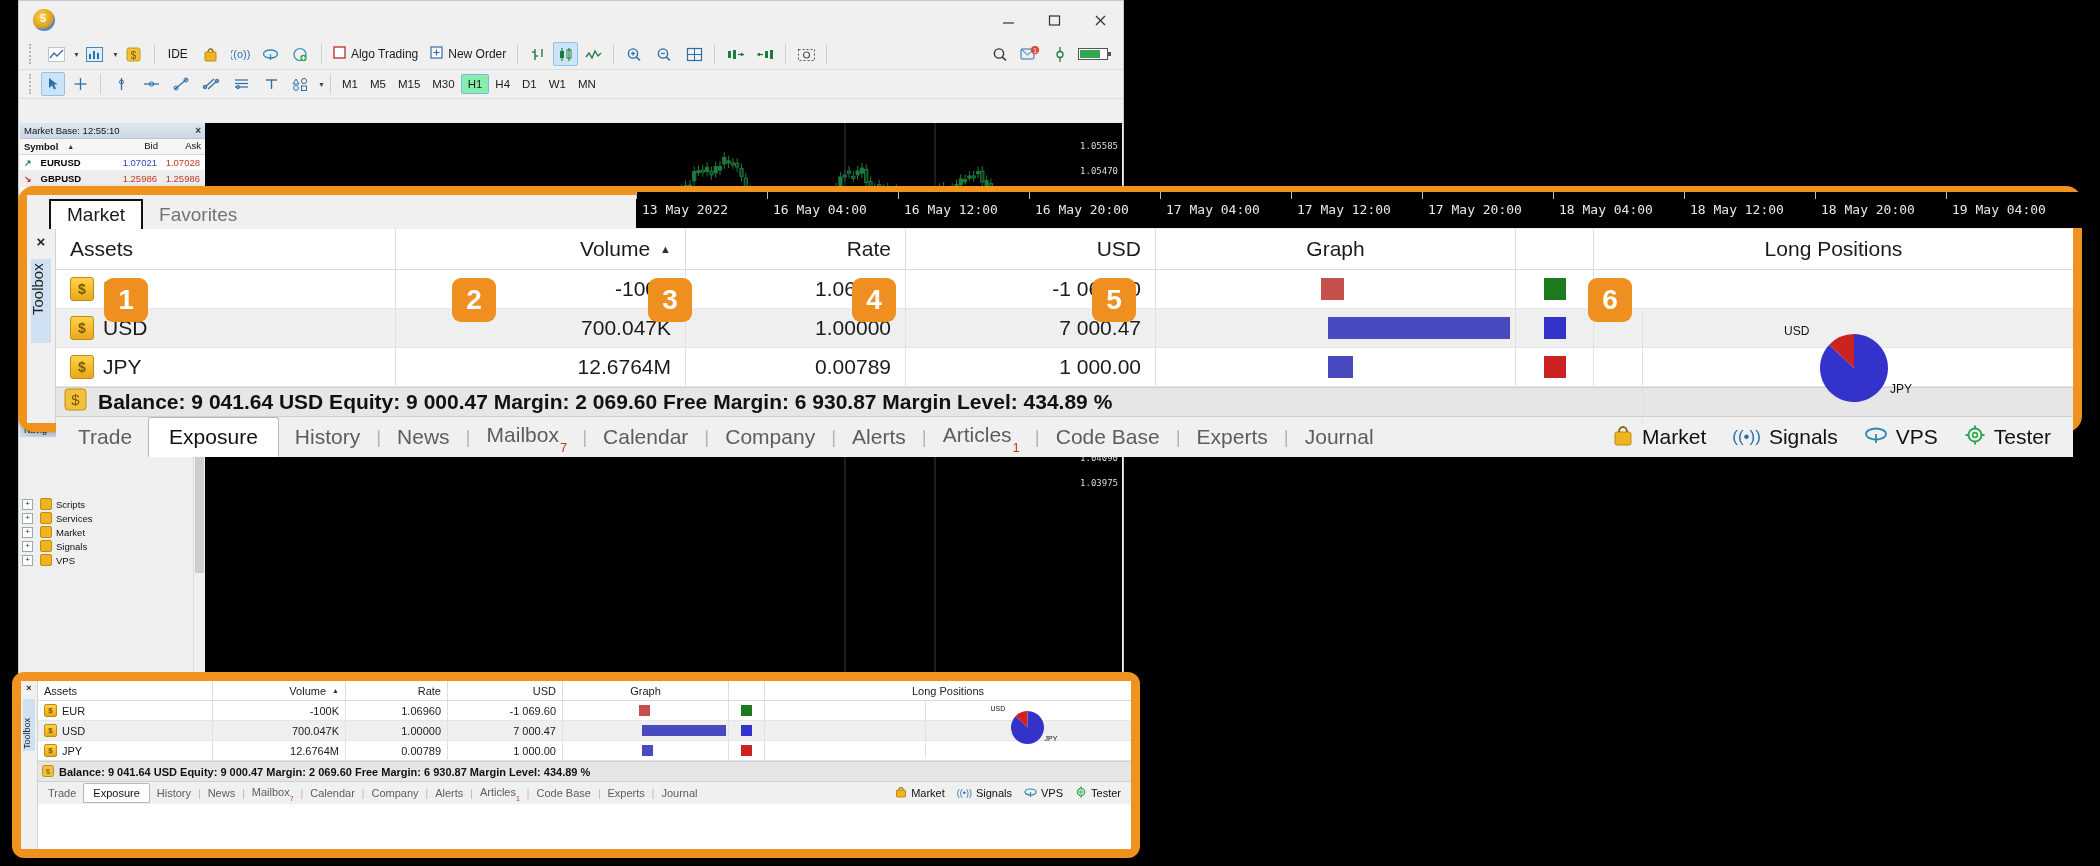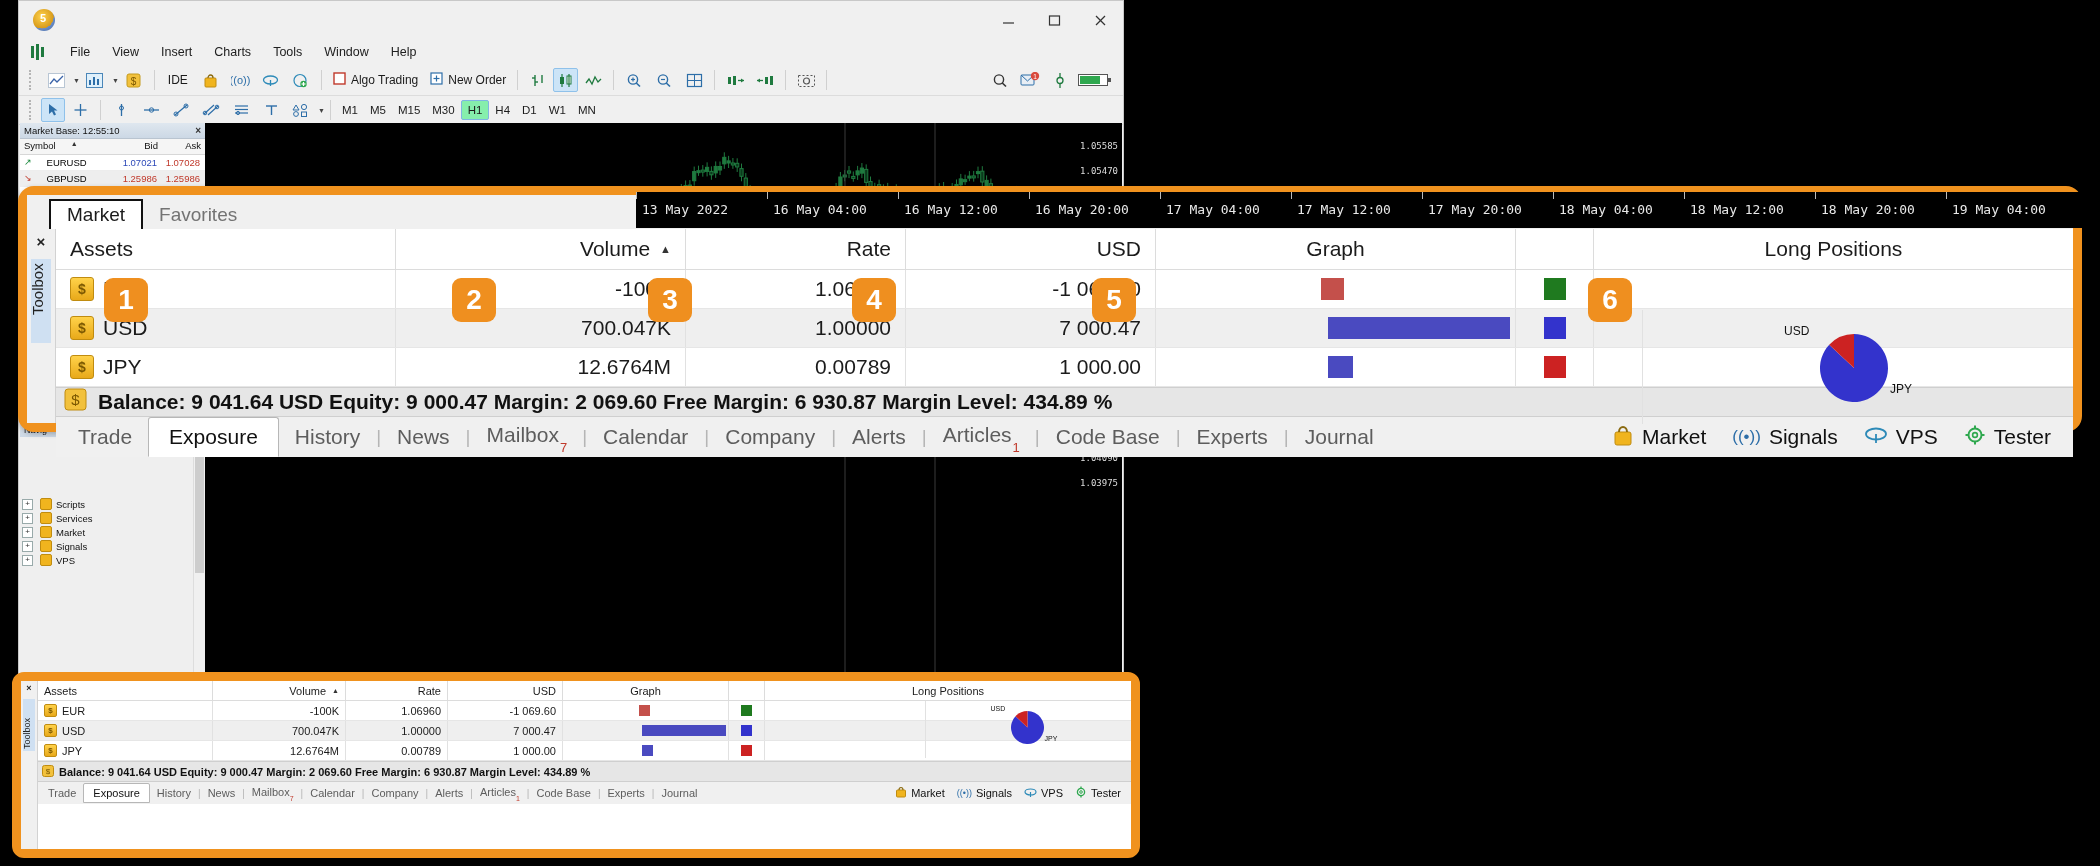--- a/index.html
+++ b/index.html
@@ -41,21 +41,21 @@
   
   .mw{position:absolute;left:1px;top:122px;width:185px;height:300px;background:#fff;
       border-right:1px solid #cfcfcf;}
   .mw-title{height:15px;background:linear-gradient(#dfe7ef,#ccd8e5);font-size:9.5px;color:#111;
       display:flex;align-items:center;padding:0 4px;border-bottom:1px solid #b9c4d0;}
   .mw-title .x{margin-left:auto;font-size:10px;color:#333;font-weight:bold;}
   .mw-head{display:flex;height:15px;background:#f5f5f5;border-bottom:1px solid #d7d7d7;font-size:9.5px;color:#111;}
   .mw-head div{padding:1px 4px;box-sizing:border-box;}
   .mw-row{display:flex;height:15px;font-size:9.5px;border-bottom:1px solid #ededed;align-items:center;}
   .mw-row.alt{background:#eeeeee;}
-  .c-sym{width:95px;display:flex;gap:15px;padding-left:4px;box-sizing:border-box;}
+  .c-sym{width:95px;display:flex;align-items:center;gap:9px;padding-left:4px;box-sizing:border-box;font-weight:bold;}
   .c-bid{width:47px;text-align:right;padding-right:5px;box-sizing:border-box;}
   .c-ask{width:43px;text-align:right;padding-right:5px;box-sizing:border-box;}
   .arrU{color:#17883a;font-size:9px;}
   .arrD{color:#c0392b;font-size:9px;}
   .vup{color:#2d49b8;} .vdn{color:#c0392b;}
 
   
   .chart{position:absolute;left:186px;top:122px;right:1px;bottom:1px;background:#000;overflow:hidden;}
   .price-ax{position:absolute;right:0;top:0;width:62px;height:100%;}
   .plab{position:absolute;right:4px;font-size:9px;color:#ddd;font-family:"DejaVu Sans Mono",monospace;}
@@ -187,36 +187,20 @@
         </div>
         <div class="wbtn">
           <svg width="13" height="13">
               <line x1="2" y1="2" x2="11" y2="11" stroke="#333" stroke-width="1.2"></line>
               <line x1="11" y1="2" x2="2" y2="11" stroke="#333" stroke-width="1.2"></line>
             </svg>
         </div>
       </div>
     </div>
 
-    <div class="menubar">
-      <div class="mlogo">
-        <svg width="18" height="16">
-            <rect x="2" y="2" width="3" height="12" fill="#1f7a3f"></rect>
-            <rect x="7" y="0" width="3" height="16" fill="#1f7a3f"></rect>
-            <rect x="12" y="3" width="3" height="10" fill="#1f7a3f"></rect>
-          </svg>
-      </div>
-      <div class="menu-item">File</div>
-      <div class="menu-item">View</div>
-      <div class="menu-item">Insert</div>
-      <div class="menu-item">Charts</div>
-      <div class="menu-item">Tools</div>
-      <div class="menu-item">Window</div>
-      <div class="menu-item">Help</div>
-    </div>
 
     <div class="toolbar">
       <div class="tb-grip"></div>
       <div class="tb-btn">
         <svg width="17" height="15">
             <rect x="0.5" y="0.5" width="16" height="14" fill="#fff" stroke="#b9c6d4"></rect>
             <polyline points="2,11 6,6 9,9 15,3" fill="none" stroke="#3a63a8" stroke-width="1.3"></polyline>
           </svg>
       </div>
       <div class="caret">▼</div>

